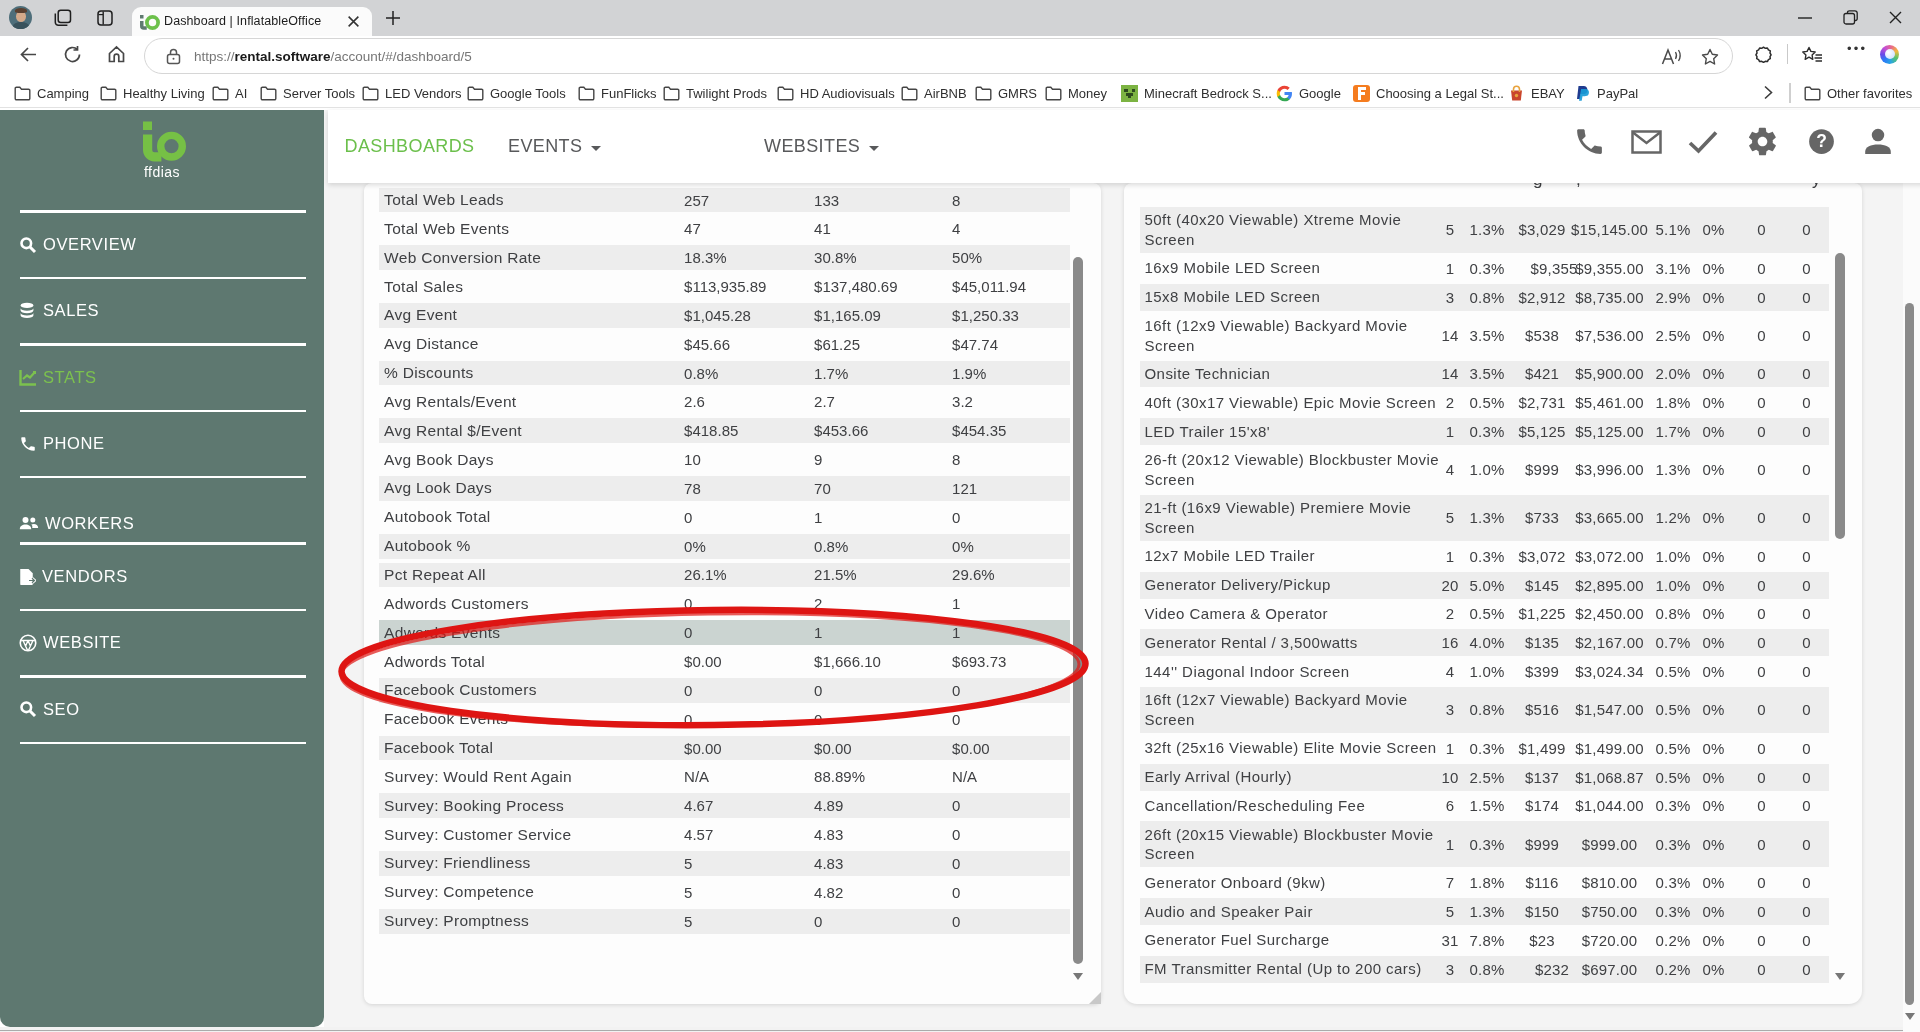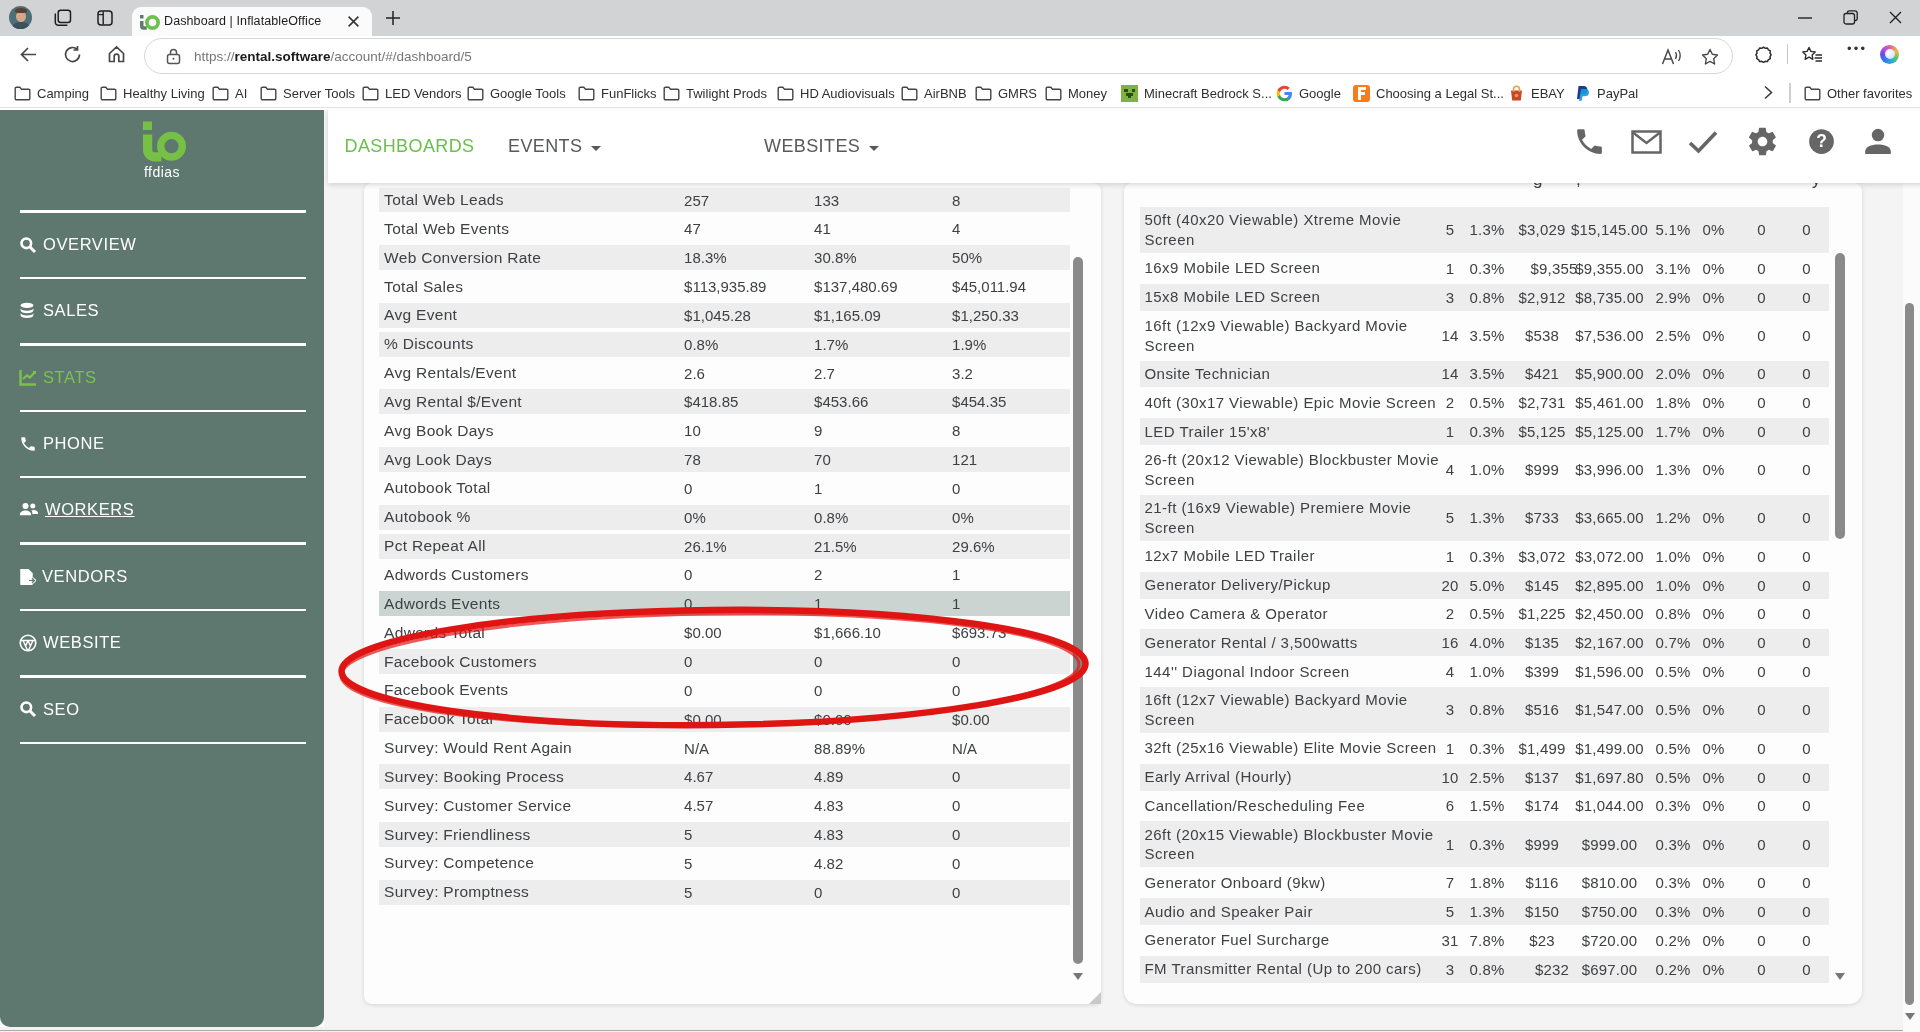--- a/index.html
+++ b/index.html
@@ -224,21 +224,21 @@
         <path d="M1.6 11 a6.4 2.6 0 0 0 12.8 0 v2.4 a6.4 2.6 0 0 1 -12.8 0 Z"></path>
       </svg>SALES</div>
     <div class="sitem" style="top:254.3px;height:26px;color:#7cc14e"><svg width="18" height="18" viewBox="0 0 18 18" fill="none" stroke="#7cc14e">
         <path d="M1.5 2 V16.5 H17" stroke-width="2.4"></path>
         <path d="M4 11 L8 7.5 L11 9.5 L15.5 4.5" stroke-width="2.2"></path>
         <rect x="14" y="3" width="3" height="3" fill="#7cc14e" stroke="none"></rect>
       </svg>STATS</div>
     <div class="sitem" style="top:320.7px;height:26px;"><svg width="18" height="18" viewBox="0 0 24 24" fill="#fff">
         <path d="M6.6 10.8c1.4 2.8 3.8 5.1 6.6 6.6l2.2-2.2c.3-.3.7-.4 1-.2 1.1.4 2.3.6 3.6.6.6 0 1 .4 1 1V20c0 .6-.4 1-1 1C10.8 21 3 13.2 3 4c0-.6.4-1 1-1h3.5c.6 0 1 .4 1 1 0 1.2.2 2.4.6 3.6.1.3 0 .7-.2 1l-2.3 2.2z"></path>
       </svg>PHONE</div>
-    <div class="sitem" style="top:386px;height:26px;text-decoration:underline;"><svg width="20" height="16" viewBox="0 0 20 16" fill="#fff">
+    <div class="sitem" style="top:400px;height:26px;"><svg width="20" height="16" viewBox="0 0 20 16" fill="#fff">
         <circle cx="6.5" cy="5" r="3"></circle>
         <circle cx="13.8" cy="5" r="2.5"></circle>
         <path d="M.8 14.2 c0-3 2.6-4.6 5.7-4.6 s5.7 1.6 5.7 4.6 Z"></path>
         <path d="M13.2 13 h6 c0-2.6-2-4-4.4-4 -.9 0-1.8.2-2.5.6 1 .9 1.3 2.1 .9 3.4 Z"></path>
       </svg>WORKERS</div>
     <div class="sitem" style="top:453.5px;height:26px;"><svg width="17" height="18" viewBox="0 0 17 18" fill="#fff">
         <path d="M1.5 1 h8 l4 4 v11.5 h-12 Z M9 1.5 v4 h4" stroke="#5e7870" stroke-width="0"></path>
         <path d="M1.5 1 h7.5 l4.5 4.5 V17 H1.5 Z"></path>
         <path d="M10 12.5 h6 m-2.5 -2.5 l2.8 2.5 -2.8 2.5" fill="none" stroke="#fff" stroke-width="2"></path>
         <path d="M10 12.5 h5 m-2 -2.3 l2.5 2.3 -2.5 2.3" fill="none" stroke="#5e7870" stroke-width="1.2"></path>
@@ -319,20 +319,26 @@
         <span class="c1">$113,935.89</span>
         <span class="c2">$137,480.69</span>
         <span class="c3">$45,011.94</span>
       </div>
       <div class="lrow g">
         <span class="c0">Avg Event</span>
         <span class="c1">$1,045.28</span>
         <span class="c2">$1,165.09</span>
         <span class="c3">$1,250.33</span>
       </div>
+      <div class="lrow">
+        <span class="c0">Avg Distance</span>
+        <span class="c1">$45.66</span>
+        <span class="c2">$61.25</span>
+        <span class="c3">$47.74</span>
+      </div>
       <div class="lrow g">
         <span class="c0">% Discounts</span>
         <span class="c1">0.8%</span>
         <span class="c2">1.7%</span>
         <span class="c3">1.9%</span>
       </div>
       <div class="lrow">
         <span class="c0">Avg Rentals/Event</span>
         <span class="c1">2.6</span>
         <span class="c2">2.7</span>
@@ -605,21 +611,21 @@
         <span class="rv" style="left:503.0px;width:60px">0.7%</span>
         <span class="rv" style="left:543.5px;width:60px">0%</span>
         <span class="rv" style="left:591.5px;width:60px">0</span>
         <span class="rv" style="left:636.5px;width:60px">0</span>
       </div>
       <div class="rrow" style="height:28.8px;border-bottom:2.6px solid #fdfdfd">
         <span class="rname">144'' Diagonal Indoor Screen</span>
         <span class="rv" style="left:280.0px;width:60px">4</span>
         <span class="rv" style="left:317.0px;width:60px">1.0%</span>
         <span class="rv" style="left:360.0px;width:84px">$399</span>
-        <span class="rv" style="left:423.5px;width:92px">$1,596.00</span>
+        <span class="rv" style="left:423.5px;width:92px">$3,024.34</span>
         <span class="rv" style="left:503.0px;width:60px">0.5%</span>
         <span class="rv" style="left:543.5px;width:60px">0%</span>
         <span class="rv" style="left:591.5px;width:60px">0</span>
         <span class="rv" style="left:636.5px;width:60px">0</span>
       </div>
       <div class="rrow g" style="height:48px;border-bottom:2.6px solid #fdfdfd">
         <span class="rname">16ft (12x7 Viewable) Backyard Movie<br>Screen</span>
         <span class="rv" style="left:280.0px;width:60px">3</span>
         <span class="rv" style="left:317.0px;width:60px">0.8%</span>
         <span class="rv" style="left:360.0px;width:84px">$516</span>
@@ -638,21 +644,21 @@
         <span class="rv" style="left:503.0px;width:60px">0.5%</span>
         <span class="rv" style="left:543.5px;width:60px">0%</span>
         <span class="rv" style="left:591.5px;width:60px">0</span>
         <span class="rv" style="left:636.5px;width:60px">0</span>
       </div>
       <div class="rrow g" style="height:28.8px;border-bottom:2.6px solid #fdfdfd">
         <span class="rname">Early Arrival (Hourly)</span>
         <span class="rv" style="left:280.0px;width:60px">10</span>
         <span class="rv" style="left:317.0px;width:60px">2.5%</span>
         <span class="rv" style="left:360.0px;width:84px">$137</span>
-        <span class="rv" style="left:423.5px;width:92px">$1,697.80</span>
+        <span class="rv" style="left:423.5px;width:92px">$1,068.87</span>
         <span class="rv" style="left:503.0px;width:60px">0.5%</span>
         <span class="rv" style="left:543.5px;width:60px">0%</span>
         <span class="rv" style="left:591.5px;width:60px">0</span>
         <span class="rv" style="left:636.5px;width:60px">0</span>
       </div>
       <div class="rrow" style="height:28.8px;border-bottom:2.6px solid #fdfdfd">
         <span class="rname">Cancellation/Rescheduling Fee</span>
         <span class="rv" style="left:280.0px;width:60px">6</span>
         <span class="rv" style="left:317.0px;width:60px">1.5%</span>
         <span class="rv" style="left:360.0px;width:84px">$174</span>

